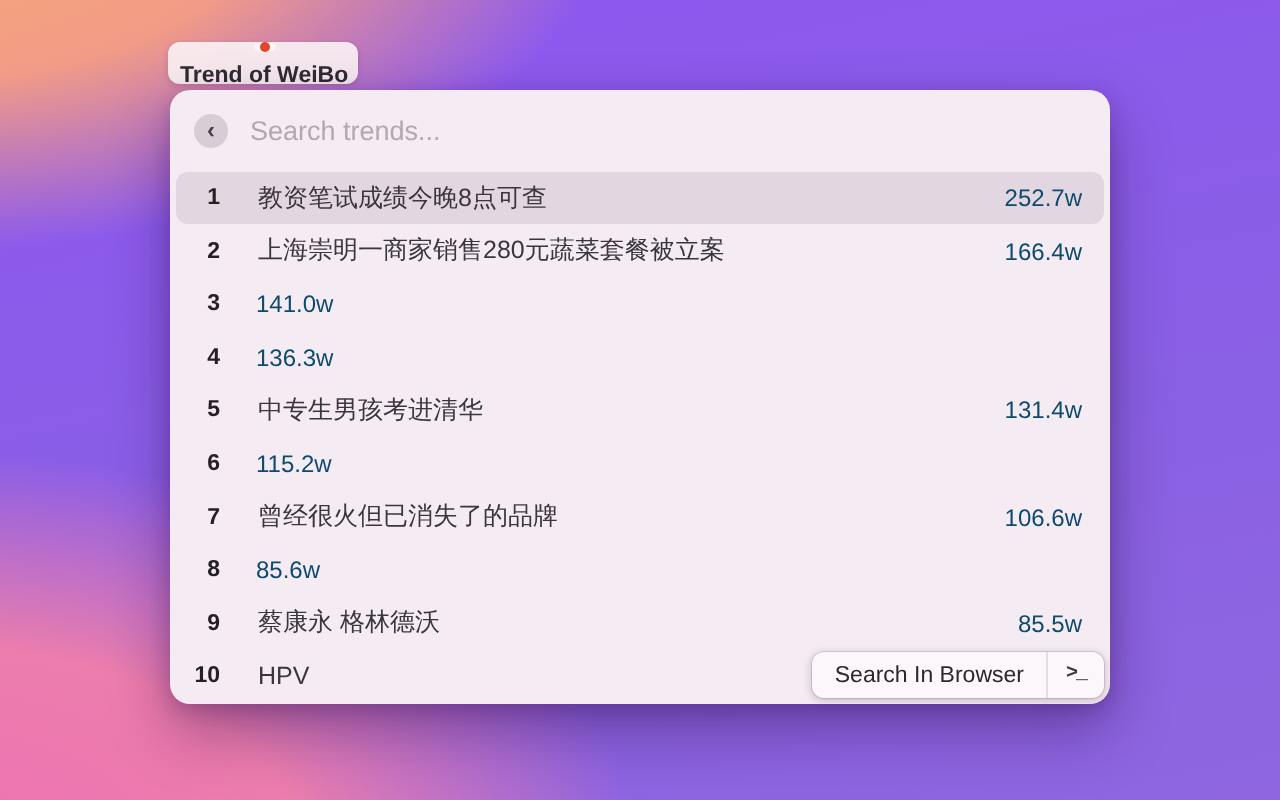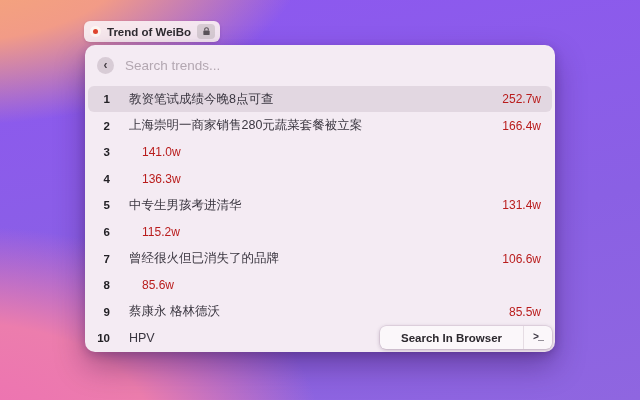--- a/index.html
+++ b/index.html
@@ -14,20 +14,21 @@
   }
 
   
   .title-chip {
     position:absolute; left:84px; top:21px; height:21px;
     display:flex; align-items:center; gap:6px;
     background:rgba(250,240,243,0.92);
     border-radius:6px; padding:0 5px 0 6px;
     box-shadow:0 1px 3px rgba(80,30,90,.18);
     cursor:default;
+    flex-direction:column;
   }
   .chip-logo {
     width:11px; height:11px; border-radius:50%; background:#fdf6f2;
     display:flex; align-items:center; justify-content:center;
   }
   .chip-logo::after { content:""; width:5px; height:5px; border-radius:50%; background:#e0452e; }
   .chip-title { font-size:11.5px; font-weight:600; color:#2f2b31; white-space:nowrap; }
   .chip-lock {
     width:18px; height:15px; border-radius:4px; background:#d7cbd3;
     display:flex; align-items:center; justify-content:center;
@@ -57,32 +58,32 @@
   
   .trend-list { padding:0 3px; }
   .row {
     height:26px; margin-bottom:0.6px; border-radius:6px;
     display:flex; align-items:center; padding:0 11px 0 6px;
     cursor:pointer;
   }
   .row.selected { background:#e2d7e1; }
   .rank { width:16px; text-align:right; font-size:11.5px; font-weight:700; color:#232126; margin-right:8px; flex:none; }
   .title { flex:1; font-size:12.5px; color:#3a3640; white-space:nowrap; overflow:hidden;margin-left:11px; }
-  .count { font-size:12px; color:#b91c1c; margin-left:24px; flex:none; }
+  .count { font-size:12px; color:#0c4a6e; margin-left:10px; flex:none; }
 
   
   .footer-action {
     position:absolute; right:3px; bottom:3px; height:23px;
     display:flex; align-items:stretch;
     background:#fbf7fa; border-radius:6px; overflow:hidden;
     box-shadow:0 1px 4px rgba(60,25,70,.28), 0 0 0 0.5px rgba(120,90,120,.18);
   }
   .fa-label {
-    display:flex; align-items:center; padding:0 21px;
-    font-size:11.5px; font-weight:700; color:#2c282e; cursor:pointer; white-space:nowrap;
+    display:flex; align-items:center; padding:0 11px;
+    font-size:11.5px; font-weight:400; color:#2c282e; cursor:pointer; white-space:nowrap;
   }
   .fa-divider { width:1px; background:#e6dde4; }
   .fa-term {
     width:28px; display:flex; align-items:center; justify-content:center;
     font-family:"Liberation Mono","DejaVu Sans Mono",monospace;
     font-size:10px; font-weight:700; color:#3d3844; letter-spacing:-1px; cursor:pointer;
   }
 </style>
 </head>
 <body>

